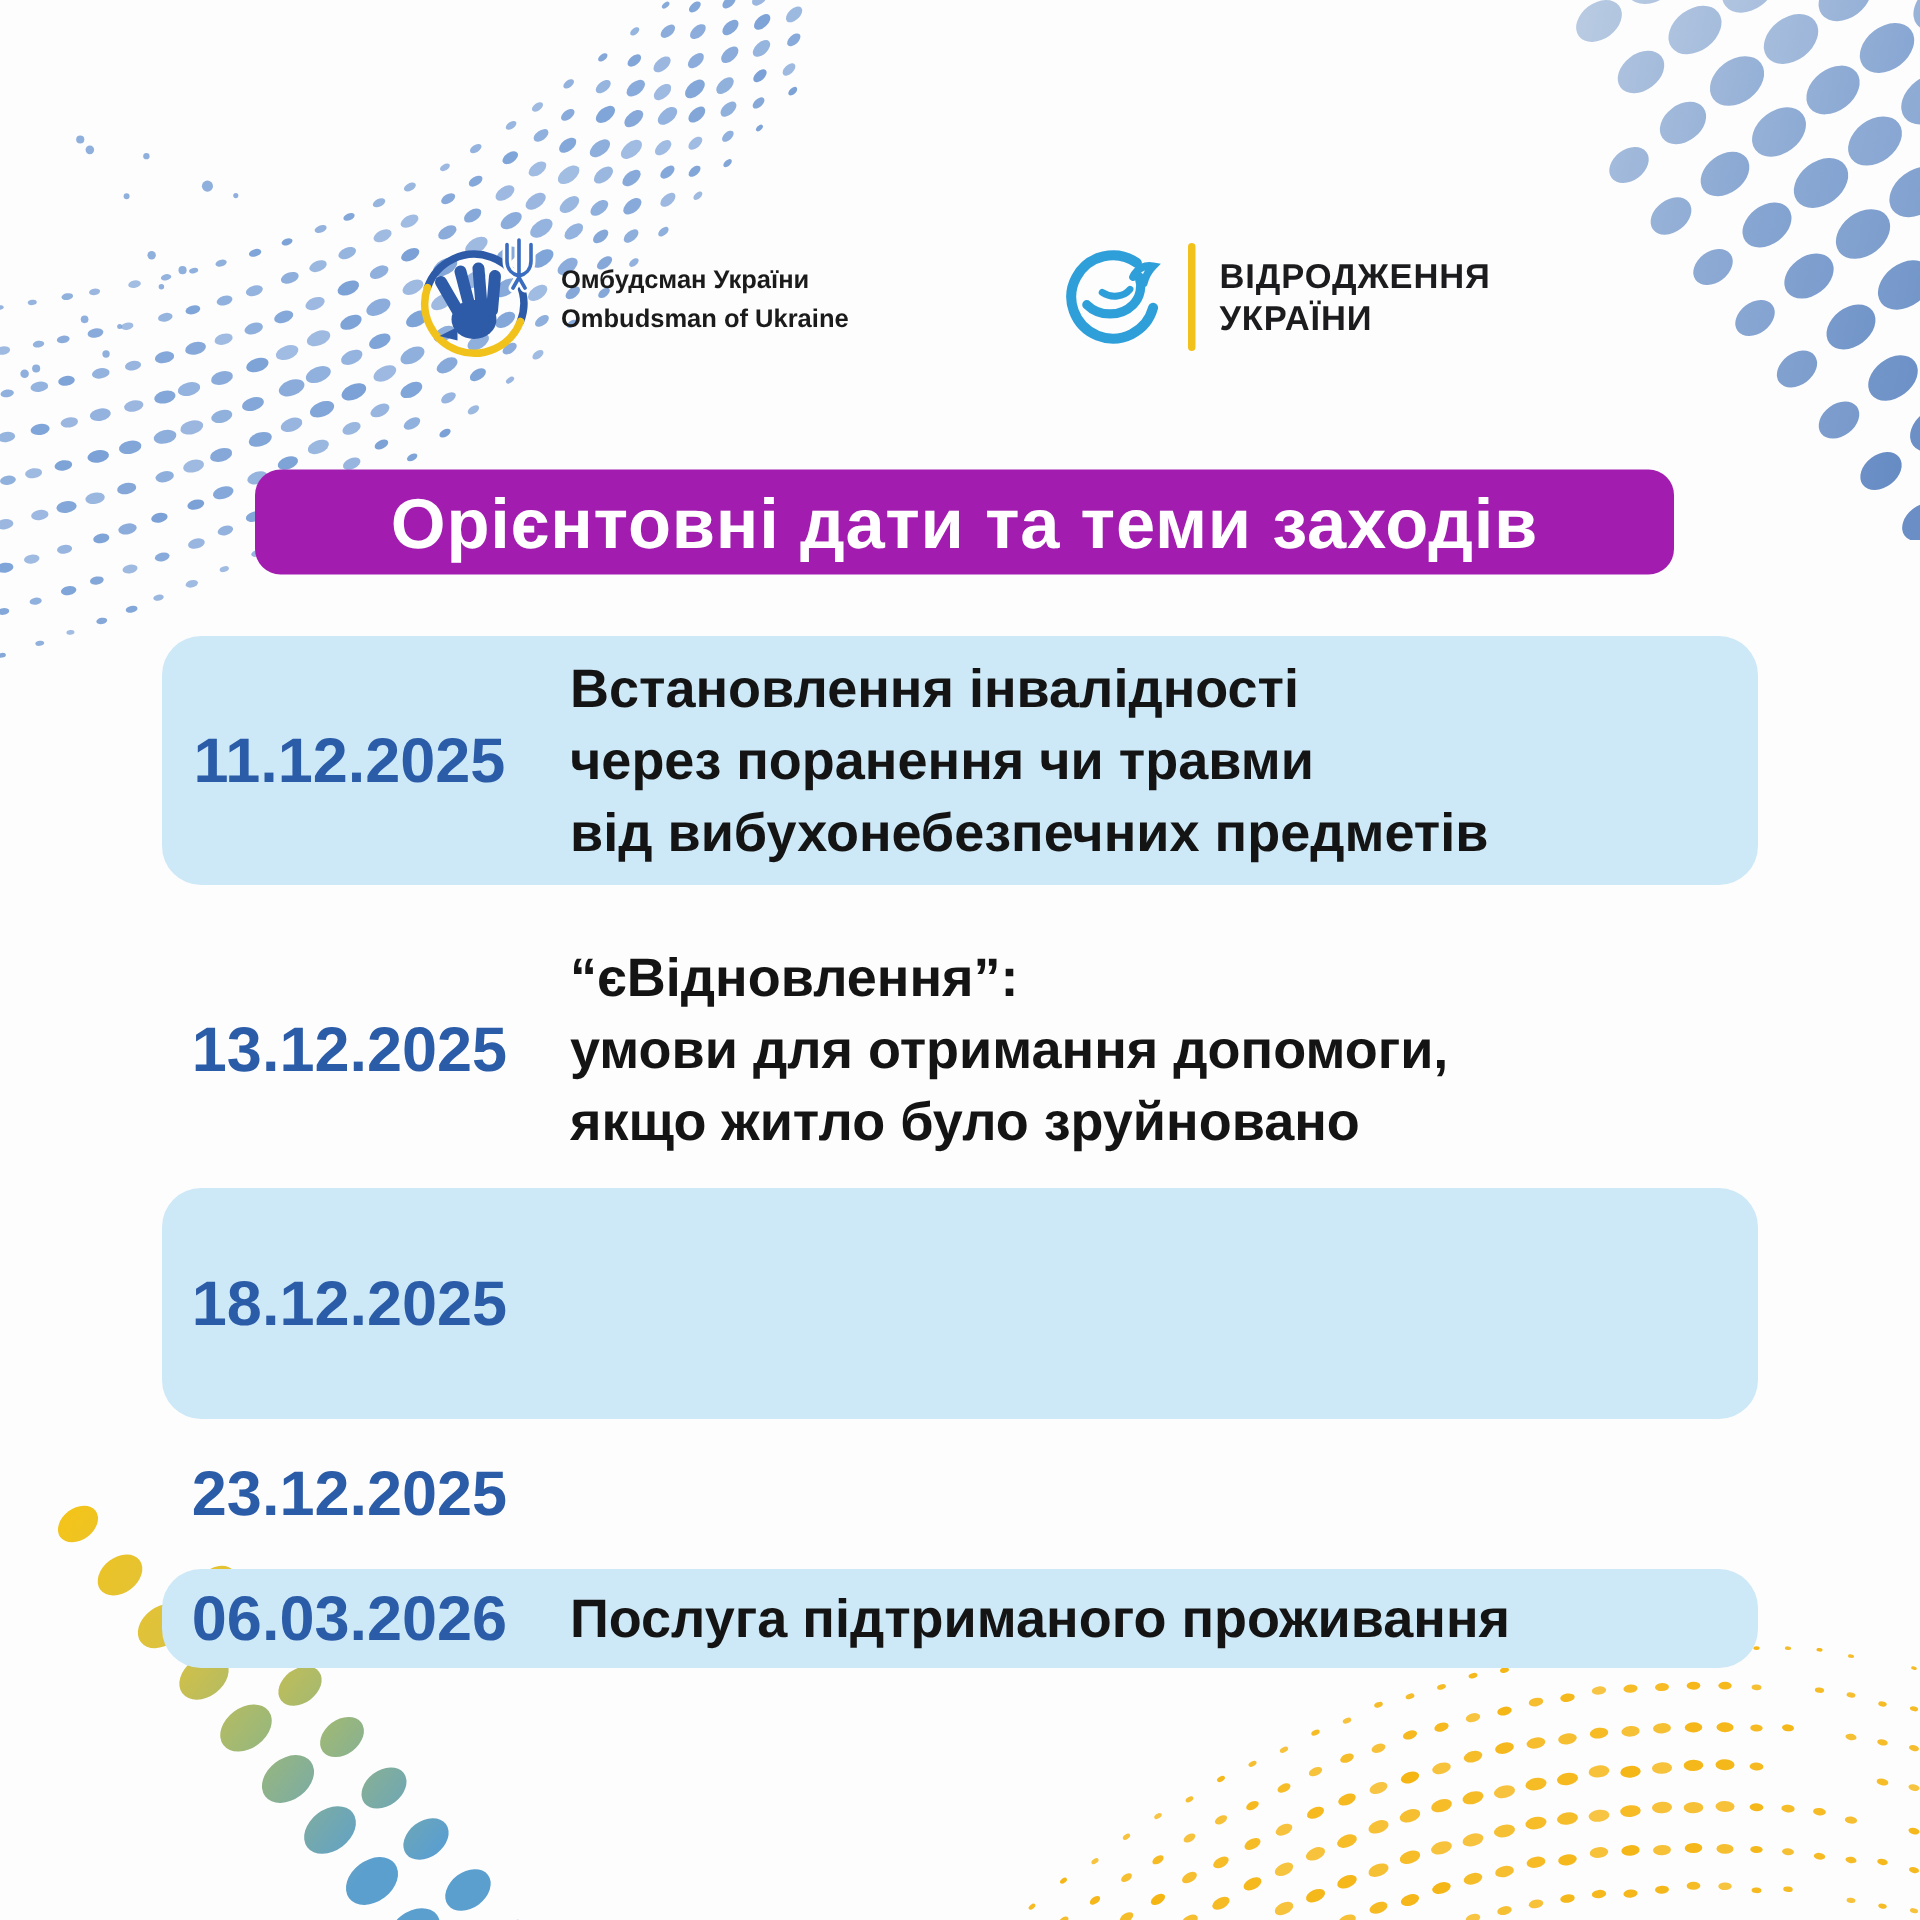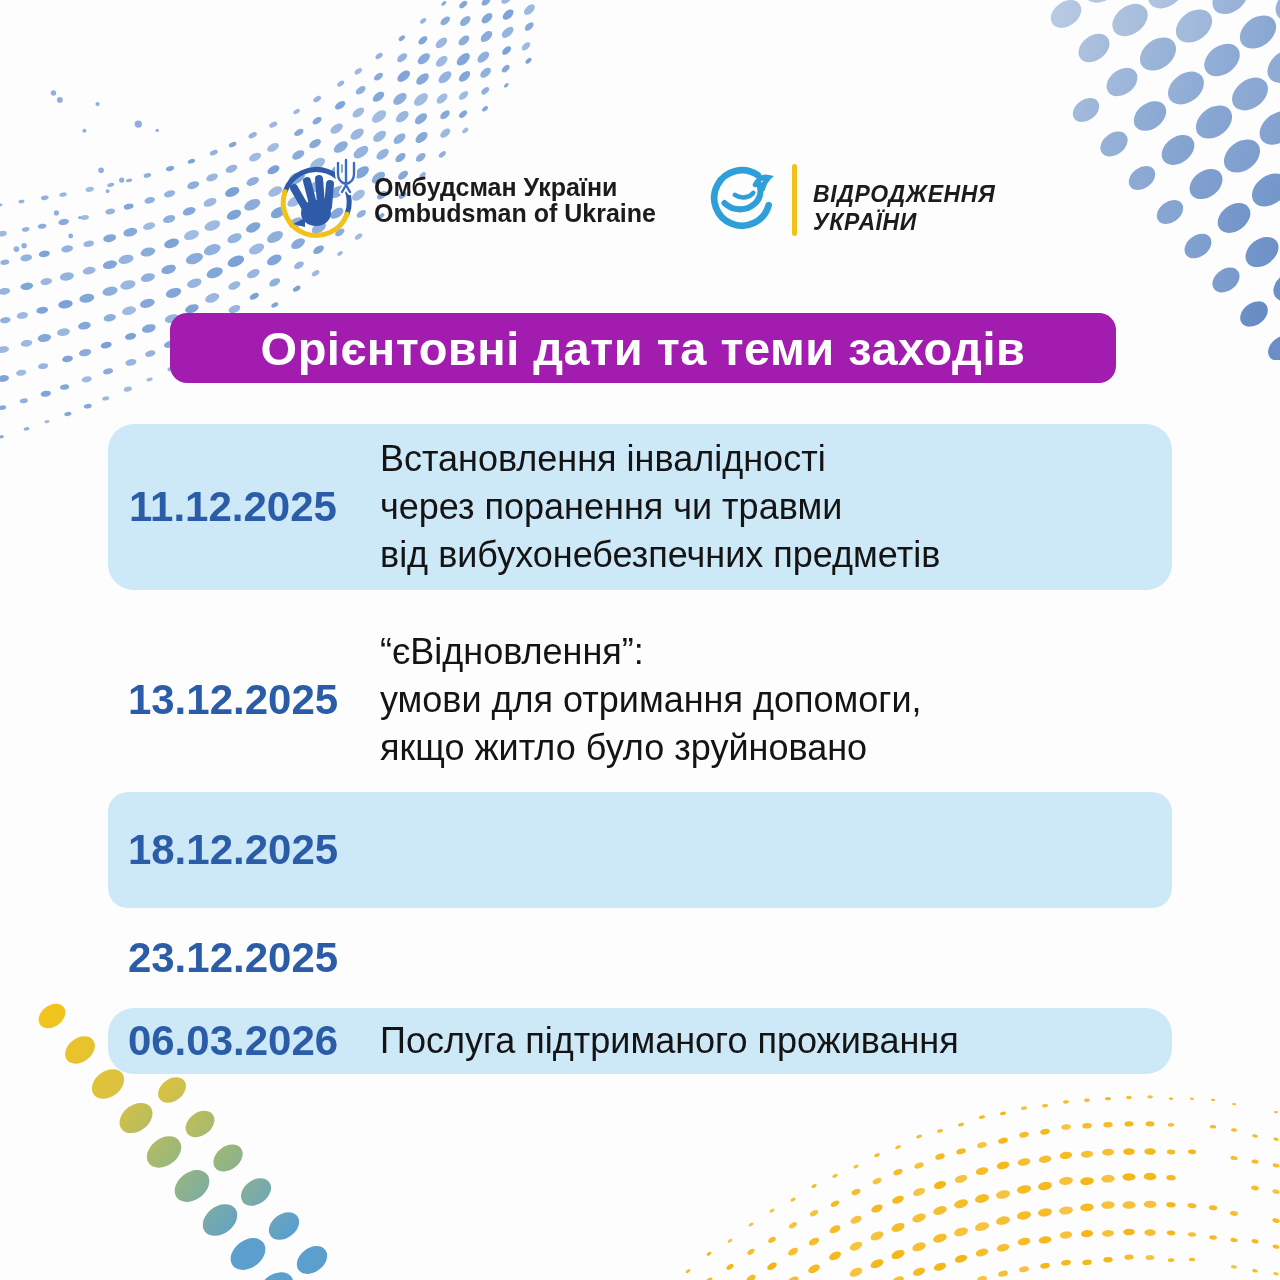--- a/index.html
+++ b/index.html
@@ -6,39 +6,39 @@
   body{background:#ffffff;font-family:"Liberation Sans","DejaVu Sans",sans-serif;}
   .canvas{position:relative;width:1280px;height:1280px;margin:0 auto;background:#fdfdfe;overflow:hidden;}
   svg.deco{position:absolute;pointer-events:none;}
   #deco-tl{left:0;top:0;}
   #deco-tr{right:0;top:0;}
   #deco-bl{left:0;bottom:0;}
   #deco-br{right:0;bottom:0;}
 
   
   .logo-omb{position:absolute;left:274px;top:156px;display:flex;align-items:center;}
-  .logo-omb .txt{margin-left:10px;color:#1b1b1b;font-weight:bold;font-size:25px;line-height:26px;}
-  .logo-vid{position:absolute;left:704px;top:160px;display:flex;align-items:flex-end;font-style:italic;}
+  .logo-omb .txt{margin-left:10px;color:#1b1b1b;font-weight:bold;font-size:17px;line-height:26px;}
+  .logo-vid{position:absolute;left:704px;top:160px;display:flex;align-items:center;}
   .logo-vid .bar{width:5px;height:72px;background:#f2c21c;border-radius:3px;margin:0 16px 0 12px;}
   .logo-vid .txt{color:#1c1c1e;font-weight:bold;font-size:23px;line-height:28px;letter-spacing:0.6px;}
 
   
   .title-banner{position:absolute;left:170px;top:313px;width:946px;height:70px;background:#a21caf;
     border-radius:17px;display:flex;align-items:center;justify-content:center;}
   .title-banner span{color:#ffffff;font-weight:bold;font-size:47px;letter-spacing:0.5px;}
 
   
   .rows{position:absolute;left:108px;top:424px;width:1064px;display:flex;flex-direction:column;}
   .row{display:grid;grid-template-columns:250px 1fr;align-items:center;}
   .row.card{background:#cde8f7;border-radius:26px;}
   .row .date{text-align:center;color:#2b5ca8;font-weight:bold;font-size:42px;}
-  .row .topic{padding-left:22px;color:#141414;font-size:36px;line-height:48px;font-weight:400;white-space:pre-line;}
+  .row .topic{padding-left:22px;color:#141414;font-size:36px;line-height:48px;font-weight:700;white-space:pre-line;}
   .row:nth-child(1){height:166px;margin-bottom:28px;}
   .row:nth-child(2){height:164px;margin-bottom:10px;}
-  .row:nth-child(3){height:116px;margin-bottom:22px;border-radius:20px;}
+  .row:nth-child(3){height:154px;margin-bottom:22px;}
   .row:nth-child(4){height:56px;margin-bottom:22px;}
   .row:nth-child(5){height:66px;}
 </style>
 </head>
 <body>
 
 <div class="canvas">
 
   <svg id="deco-tl" class="deco" width="580" height="470" viewBox="0 0 580 470">
       <ellipse cx="0" cy="205" rx="2.52" ry="1.45" fill="#7ba1d6" opacity="0.80" transform="rotate(-8.9 0 205.0)"></ellipse>

